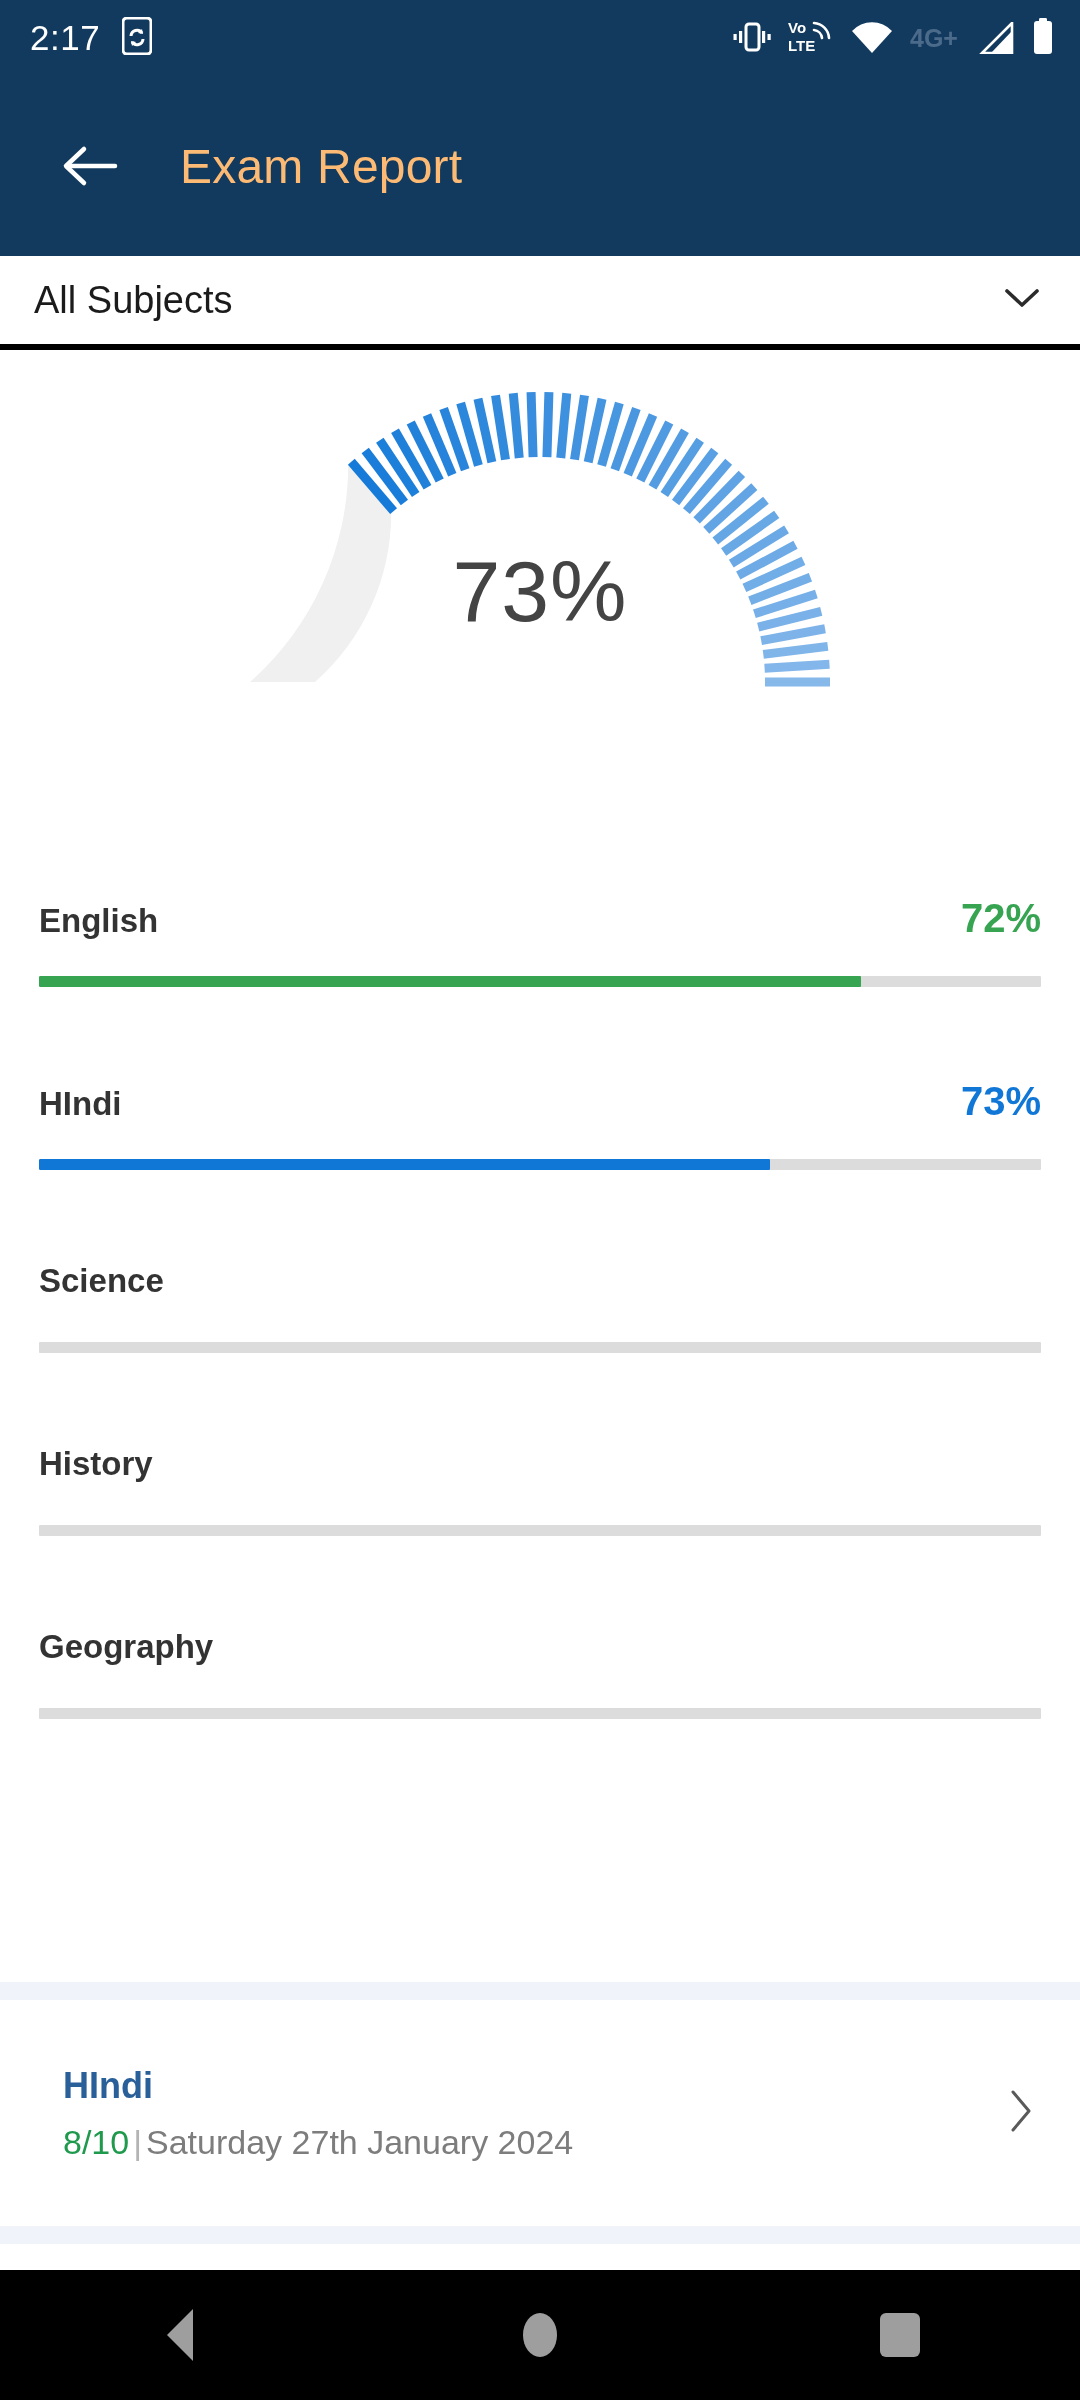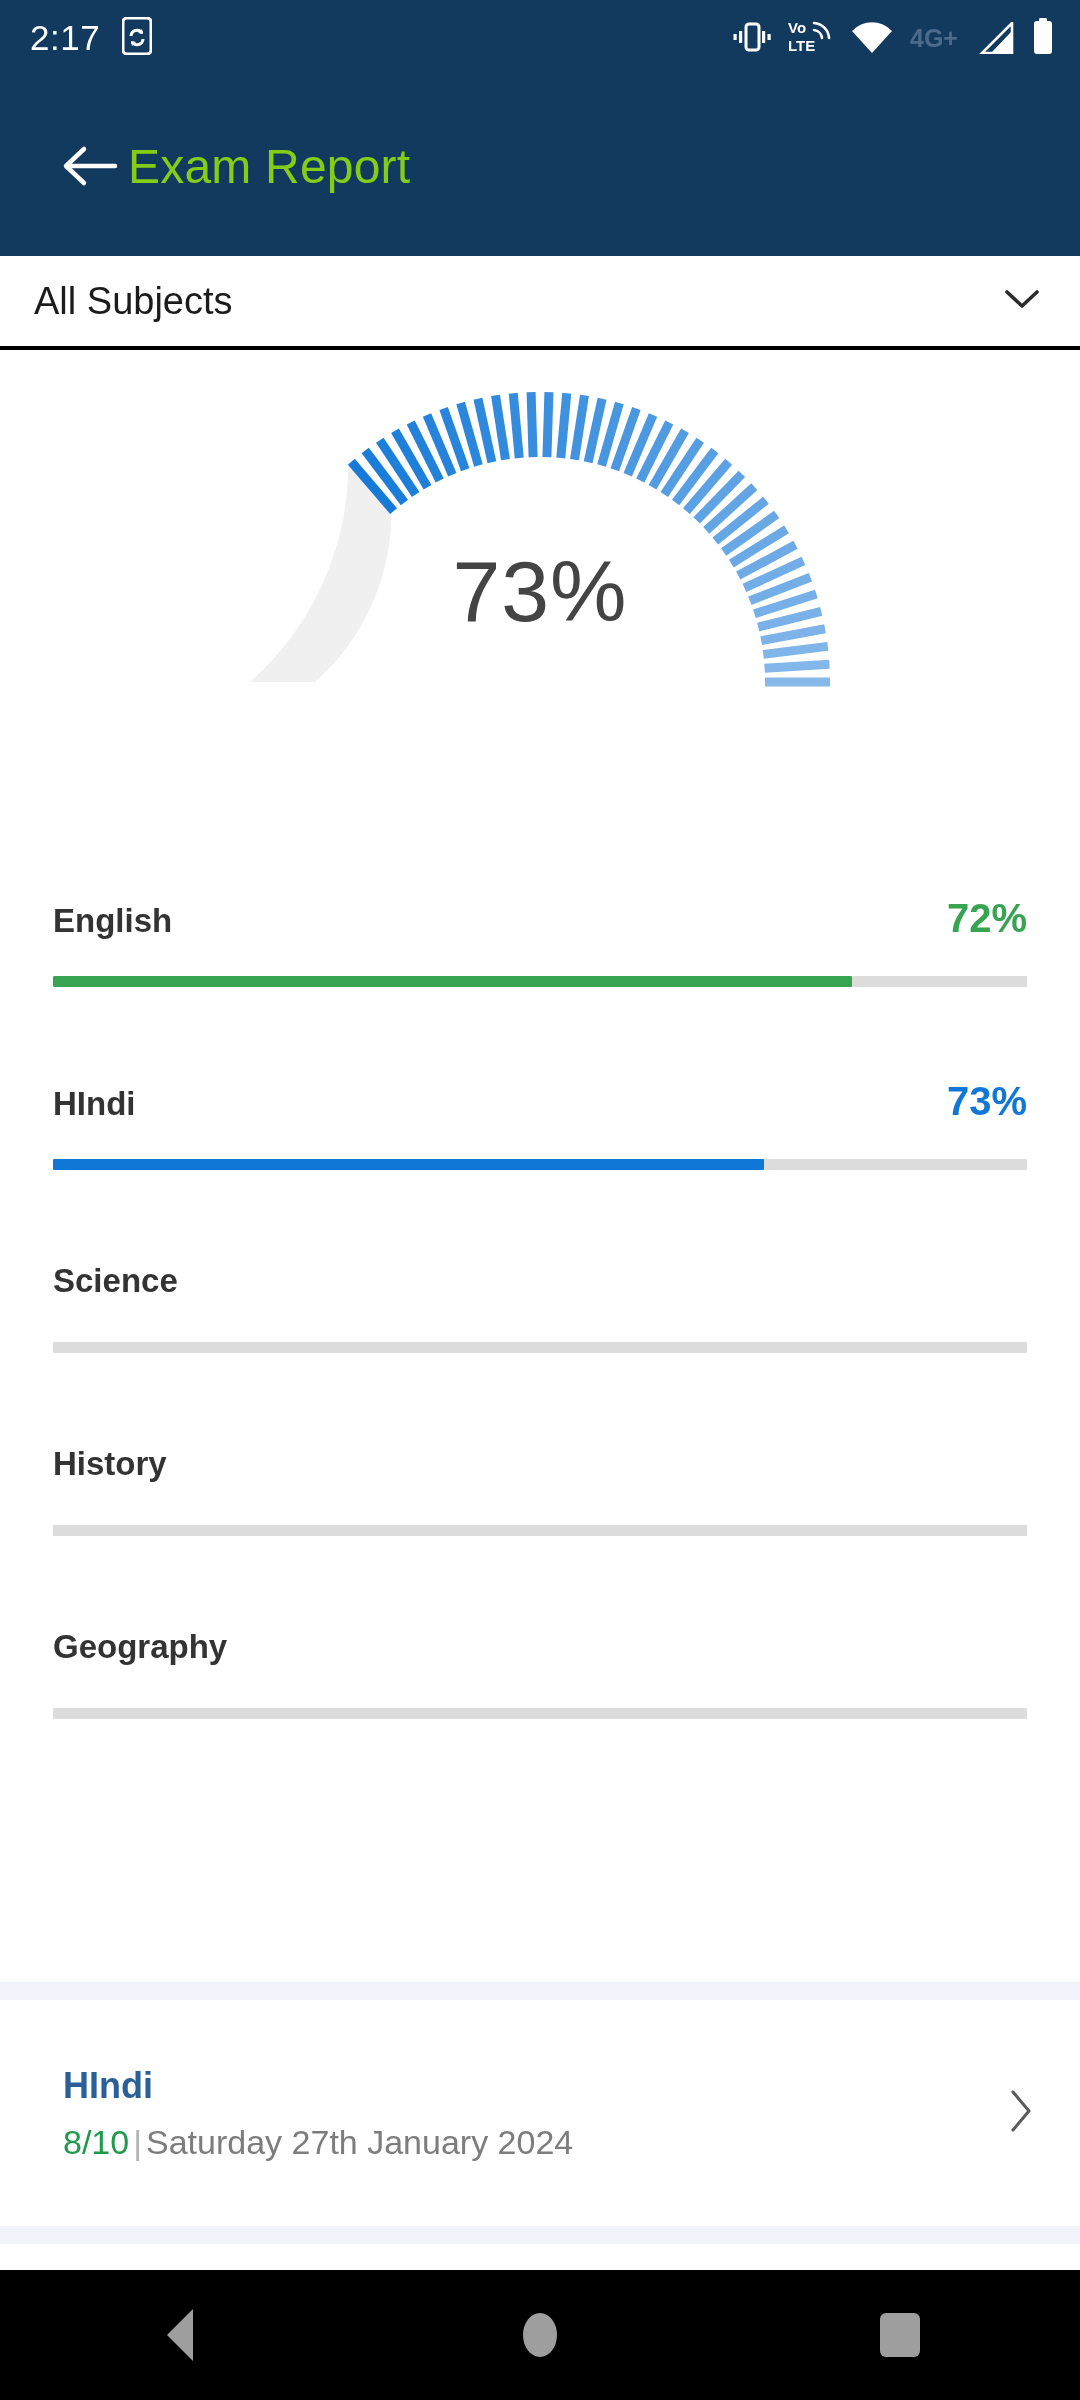--- a/index.html
+++ b/index.html
@@ -24,29 +24,29 @@
   .sb-ic{ display:block; }
 
   
   #app-bar{
     position:absolute; left:0; top:76px; width:1080px; height:180px;
     background:#123A5E;
     display:flex; align-items:center;
     padding-left:52px;
   }
   #back-button{ width:76px; height:76px; display:flex; align-items:center; justify-content:center; cursor:pointer; }
-  #app-title{ color:#84cc16; font-size:48px; letter-spacing:.2px; }
+  #app-title{ color:#fdba74; font-size:48px; margin-left:52px; letter-spacing:.2px; }
 
   
   #subject-filter{
     position:absolute; left:0; top:256px; width:1080px; height:94px;
     background:#ffffff;
     display:flex; align-items:center; justify-content:space-between;
     padding:0 40px 0 34px;
-    border-bottom:4px solid #000000;
+    border-bottom:6px solid #000000;
     cursor:pointer;
   }
   #subject-filter-label{ font-size:38px; color:#1b1b1b; }
 
   
   #gauge-section{
     position:absolute; left:0; top:352px; width:1080px; height:520px;
     background:#ffffff;
   }
   #gauge-wrap{
@@ -57,21 +57,21 @@
     position:absolute; left:0; top:160px; width:620px;
     text-align:center;
     font-size:86px; font-weight:300; color:#444444;
     letter-spacing:1px;
   }
 
   
   #subject-list{
     position:absolute; left:0; top:872px; width:1080px; height:1110px;
     background:#ffffff;
-    padding:0 53px;
+    padding:0 39px;
   }
   .subject-row{ height:183px; position:relative; }
   .subject-head{
     position:absolute; left:0; top:24px; width:100%;
     display:flex; align-items:baseline; justify-content:space-between;
   }
   .subject-name{ font-size:33px; font-weight:bold; color:#333333; }
   .subject-pct{ font-size:40px; font-weight:bold; }
   .subject-track{
     position:absolute; left:0; top:104px; width:100%; height:11px;

